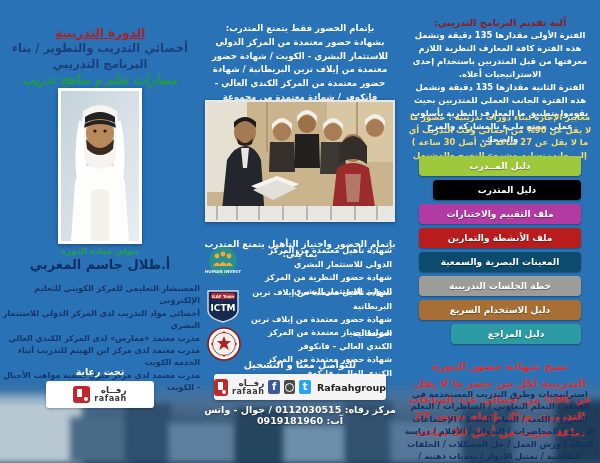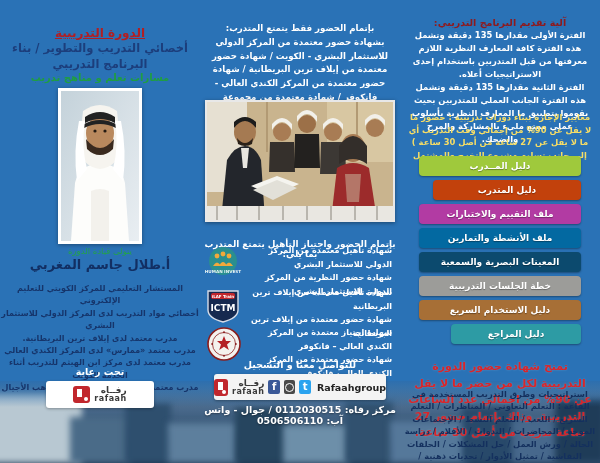--- a/index.html
+++ b/index.html
@@ -18,26 +18,26 @@
   .bg-city .b{position:absolute;bottom:0;filter:blur(3px);}
   .bg-city::after{content:"";position:absolute;left:0;top:0;width:100%;height:26px;
     background:linear-gradient(180deg,rgba(42,110,175,.95),rgba(42,110,175,0));}
   
   .col{position:absolute;top:0;height:463px;width:200px;}
   .col-left{right:400px;} .col-mid{right:200px;} .col-right{right:0;}
   .c{text-align:center;}
   
   .l-title{position:absolute;top:26px;width:100%;font-size:12px;font-weight:bold;color:#b01f24;text-decoration:underline;}
   .l-sub{position:absolute;top:41px;width:100%;font-size:11.5px;font-weight:bold;color:#1c3e7c;line-height:1.35;}
-  .l-tag{position:absolute;top:72px;width:100%;font-size:10px;font-weight:bold;color:#1f9e42;}
+  .l-tag{position:absolute;top:72px;width:100%;font-size:13px;font-weight:bold;color:#1f9e42;font-style:italic;}
   .portrait{position:absolute;top:88px;left:58px;width:78px;height:150px;background:#dfe7ec;
     border:3px solid #fff;box-shadow:0 1px 4px rgba(0,0,0,.35);}
-  .l-lead{position:absolute;top:246px;width:100%;font-size:8.5px;font-weight:normal;color:#23a24a;}
+  .l-lead{position:absolute;top:246px;width:100%;font-size:8.5px;font-weight:bold;color:#23a24a;}
   .l-name{position:absolute;top:257px;width:100%;font-size:13px;font-weight:bold;color:#122f63;}
-  .l-bio{position:absolute;top:283px;width:100%;font-size:8px;font-weight:bold;color:#16356b;line-height:1.55;}
+  .l-bio{position:absolute;top:283px;width:100%;font-size:8px;font-weight:bold;color:#16356b;line-height:1.55;text-align:right;}
   .l-spon{position:absolute;top:366px;width:100%;font-size:9.5px;font-weight:bold;color:#fff;}
   .logo-rafaah{position:absolute;top:381px;left:46px;width:108px;height:27px;background:#fff;
     border-radius:3px;display:flex;align-items:center;justify-content:center;gap:4px;direction:ltr;
     box-shadow:0 1px 3px rgba(0,0,0,.3);}
   .raf-ic{width:17px;height:17px;background:#c1272d;border-radius:3px;position:relative;}
   .raf-ic::before{content:"";position:absolute;left:4px;top:3px;width:5px;height:8px;background:#fff;}
   .raf-ic::after{content:"";position:absolute;right:2px;bottom:2px;width:4px;height:4px;background:#fff;border-radius:50%;}
   .raf-txt{display:flex;flex-direction:column;line-height:1;align-items:flex-end;}
   .raf-ar{font-size:9px;font-weight:bold;color:#3a3a3a;}
   .raf-en{font-size:8px;font-weight:bold;color:#3a3a3a;letter-spacing:.5px;}
@@ -117,21 +117,20 @@
         <circle cx="44" cy="40" r="1.6" fill="#241a12"></circle>
         <path d="M30 100 Q39 96 48 100 L48 150 L30 150 Z" fill="#f3f1ec"></path>
       </svg>
     </div>
 
     <div class="l-lead c">يتولى قيادة الدورة</div>
     <div class="l-name c">أ.طلال جاسم المغربي</div>
     <div class="l-bio c">
       <div>المستشار التعليمي للمركز الكويتي للتعليم الإلكتروني</div>
       <div>أخصائي مواد التدريب لدى المركز الدولي للاستثمار البشري</div>
-      <div>مدرب معتمد لدى إيلاف ترين البريطانية.</div>
       <div>مدرب معتمد «ممارس» لدى المركز الكندي العالي</div>
       <div>مدرب معتمد لدى مركز ابن الهيثم للتدريب أثناء الخدمة الكويت</div>
       <div>مدرب معتمد لدى مركز فيول لتنمية مواهب الأجيال - الكويت</div>
     </div>
     <div class="l-spon c">تحت رعاية</div>
     <div class="logo-rafaah">
       <span class="raf-ic"></span>
       <span class="raf-txt">
         <span class="raf-ar">رفــاه</span>
         <span class="raf-en">rafaah</span>
@@ -253,36 +252,36 @@
       <span class="raf-txt">
         <span class="raf-ar">رفــاه</span>
         <span class="raf-en">rafaah</span>
       </span>
       <span class="soc fb">f</span>
       <span class="soc ig"></span>
       <span class="soc tw">t</span>
       <span class="handle">Rafaahgroup</span>
     </div>
 
-    <div class="m-phone c">مركز رفاه: 0112030515 / جوال - واتس آب: 0506506110</div>
+    <div class="m-phone c">مركز رفاه: 0112030515 / جوال - واتس آب: 0919181960</div>
   </div>
 
   <div class="col col-right">
     <div class="r-title c">آلية تقديم البرنامج التدريبي:</div>
     <div class="r-p1 c">
       <div>الفترة الأولى مقدارها 135 دقيقة  وتشمل هذه الفترة كافة المعارف النظرية اللازم معرفتها من قبل المتدربين باستخدام إحدى الاستراتيجيات أعلاه.</div>
       <div>الفترة الثانية مقدارها 135 دقيقة وتشمل هذه الفترة الجانب العملي للمتدربين بحيث يقوموا بتطبيق ما المعارف النظرية بأسلوب عملي ممتع مليء بالمشاركة والمرح والضحك.</div>
     </div>
     <div class="r-p2 c">معايير الإجازة ببناء دورات تدريبية :  حضور ما لا يقل عن 90% من إجمالي وقت التدريب أي ما لا يقل عن 27 ساعة  من أصل 30 ساعة ) إلى جانب تسليم مشروع التخرج والمشتمل على</div>
 
     <div class="btns">
       <div class="pill" style="background: rgb(159, 201, 60);">دليل المــدرب</div>
-      <div class="pill" style="background: #c2410c; margin-left: 14px;">دليل المتدرب</div>
+      <div class="pill" style="background: #000000; margin-left: 14px;">دليل المتدرب</div>
       <div class="pill" style="background: rgb(178, 59, 163);">ملف التقييم والاختبارات</div>
-      <div class="pill" style="background: #0369a1;">ملف الأنشطة والتمارين</div>
+      <div class="pill" style="background: #b91c1c;">ملف الأنشطة والتمارين</div>
       <div class="pill" style="background: #0c4a6e;">المعينات البصرية والسمعية</div>
       <div class="pill" style="background: rgb(156, 156, 153);">خطة الجلسات التدريبية</div>
       <div class="pill" style="background: rgb(167, 111, 54);">دليل الاستخدام السريع</div>
       <div class="pill" style="background: rgb(45, 155, 164); margin-left: 32px;">دليل المراجع</div>
     </div>
 
     <div class="r-note c">تمنح شهادة حضور الدورة التدريبية لكل من حضر ما لا يقل عن 90% من اجمالي عدد الساعات التدريبية, وذلك بإتمام حضور 27 ساعة تدريب من أصل 30 ساعة.</div>
     <div class="r-strat c">استراتيجيات وطرق التدريب المستخدمة في القاعة : التعلم التعاوني / المناظرات / التعلم السريع / اللعب / التعلم النشط / الإجتماعات الموجه / المحاضرات / الندوات / الأفلام / دراسة الحالة / ورش العمل / حل المشكلات / الحلقات النقاشية / تمثيل الأدوار / تحديات ذهنية / المحاكاة / فرق عمل ومسابقات / القصص / المحاضرات ذات الأسئلة.</div>
   </div>
 </div>

